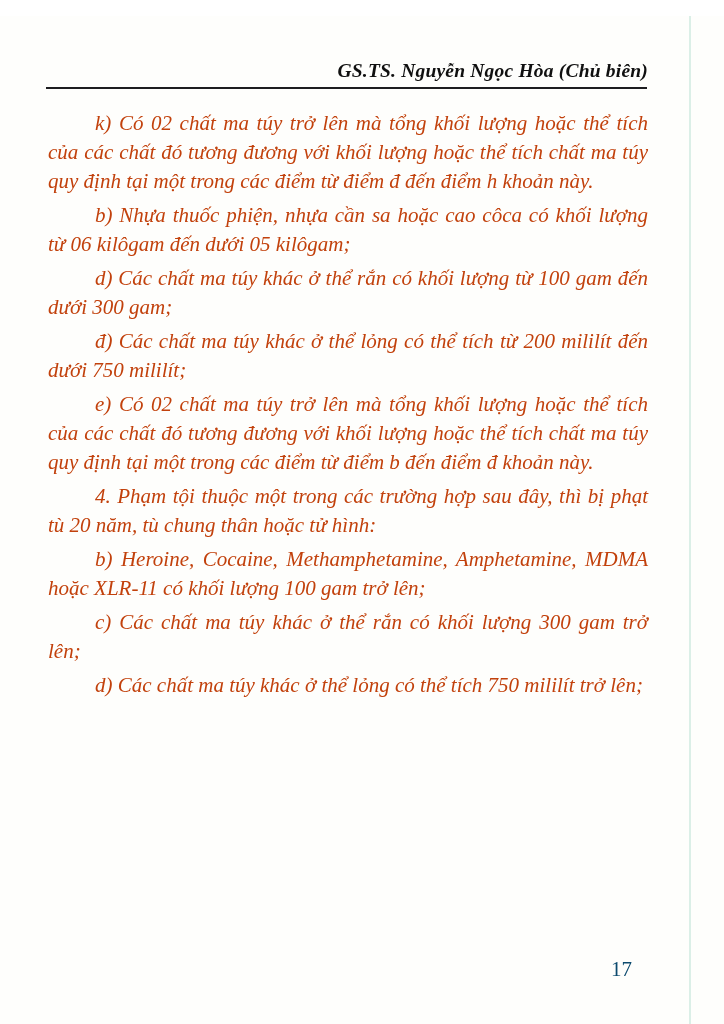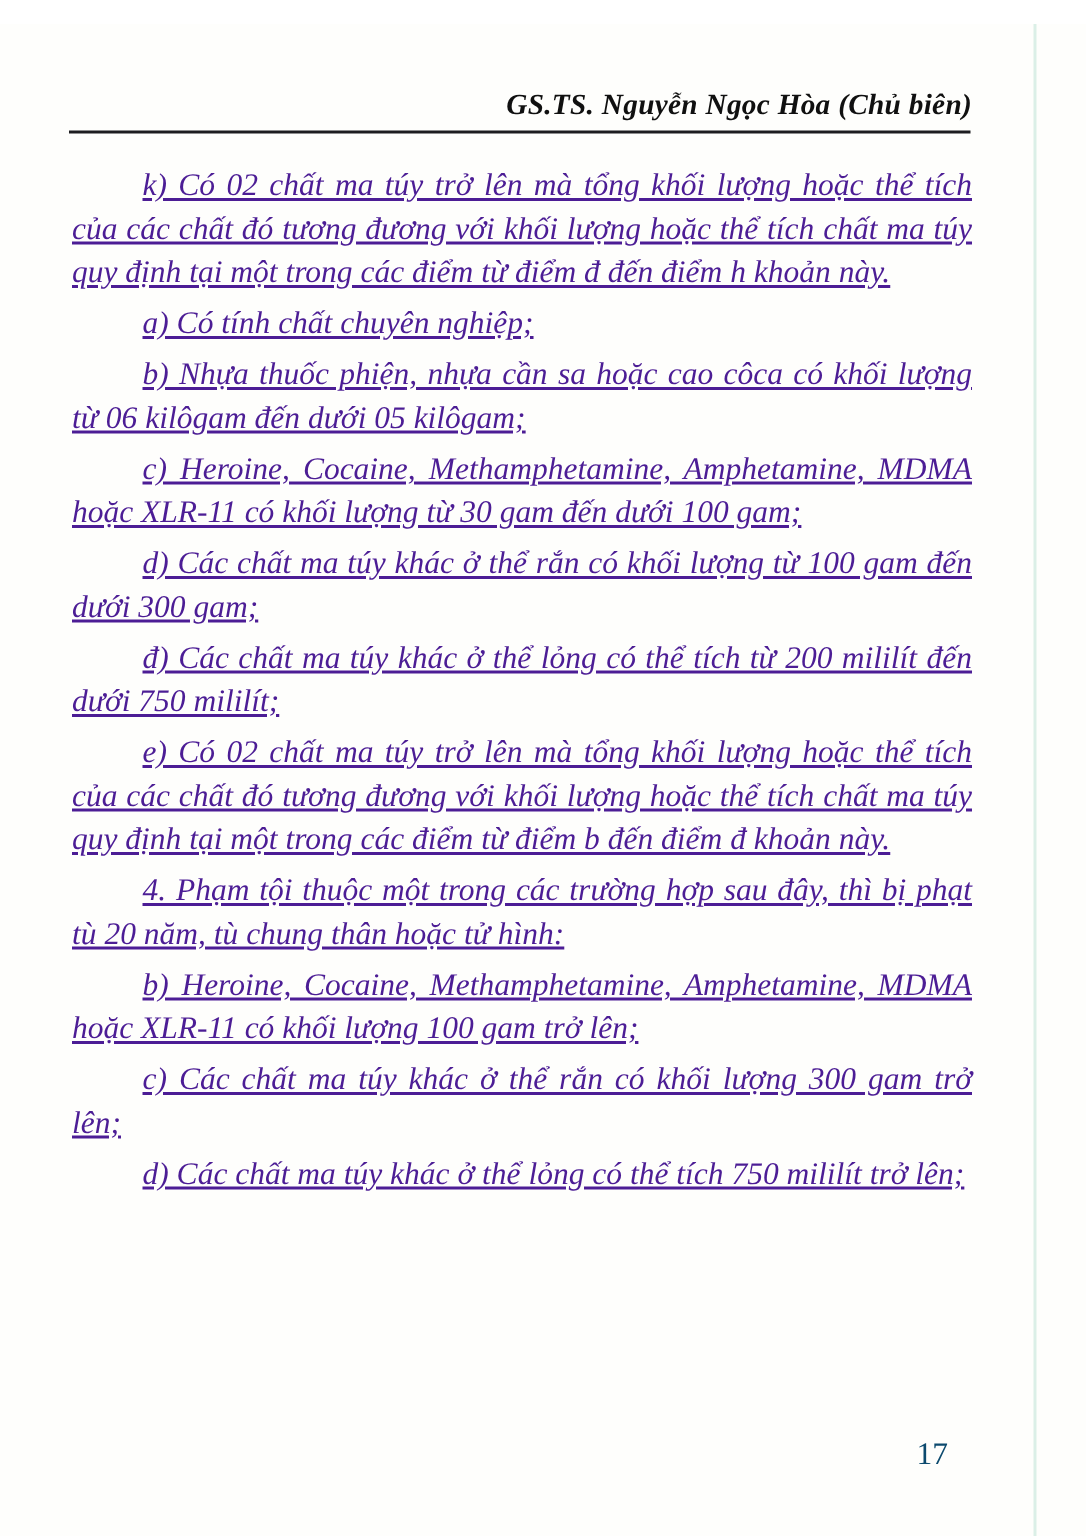--- a/index.html
+++ b/index.html
@@ -42,22 +42,21 @@
   
   .content {
     position: absolute;
     top: 93px;
     left: 48px;
     width: 600px;
     font-style: italic;
     font-size: 21px;
     line-height: 29px;
     text-align: justify;
-    color: #4c1d95;
-    text-decoration: underline;
+    color: #c2410c;
   }
   .content p {
     margin: 0 0 5px 0;
     text-indent: 47px;
   }
   .page-number {
     position: absolute;
     right: 92px;
     bottom: 58px;
     font-size: 21px;
@@ -80,23 +79,21 @@
 <div class="page">
 
   <div class="running-header">
     <span>GS.TS. Nguyễn Ngọc Hòa (Chủ biên)</span>
   </div>
 
   <div class="header-rule"></div>
 
   <div class="content" id="document-body">
       <p>k) Có 02 chất ma túy trở lên mà tổng khối lượng hoặc thể tích của các chất đó tương đương với khối lượng hoặc thể tích chất ma túy quy định tại một trong các điểm từ điểm đ đến điểm h khoản này.</p>
-      <p>a) Có tính chất chuyên nghiệp;</p>
       <p>b) Nhựa thuốc phiện, nhựa cần sa hoặc cao côca có khối lượng từ 06 kilôgam đến dưới 05 kilôgam;</p>
-      <p>c) Heroine, Cocaine, Methamphetamine, Amphetamine, MDMA hoặc XLR-11 có khối lượng từ 30 gam đến dưới 100 gam;</p>
       <p>d) Các chất ma túy khác ở thể rắn có khối lượng từ 100 gam đến dưới 300 gam;</p>
       <p>đ) Các chất ma túy khác ở thể lỏng có thể tích từ 200 mililít đến dưới 750 mililít;</p>
       <p>e) Có 02 chất ma túy trở lên mà tổng khối lượng hoặc thể tích của các chất đó tương đương với khối lượng hoặc thể tích chất ma túy quy định tại một trong các điểm từ điểm b đến điểm đ khoản này.</p>
       <p>4. Phạm tội thuộc một trong các trường hợp sau đây, thì bị phạt tù 20 năm, tù chung thân hoặc tử hình:</p>
       <p>b) Heroine, Cocaine, Methamphetamine, Amphetamine, MDMA hoặc XLR-11 có khối lượng 100 gam trở lên;</p>
       <p>c) Các chất ma túy khác ở thể rắn có khối lượng 300 gam trở lên;</p>
       <p>d) Các chất ma túy khác ở thể lỏng có thể tích 750 mililít trở lên;</p>
     </div>
 
   <div class="page-number">17</div>

